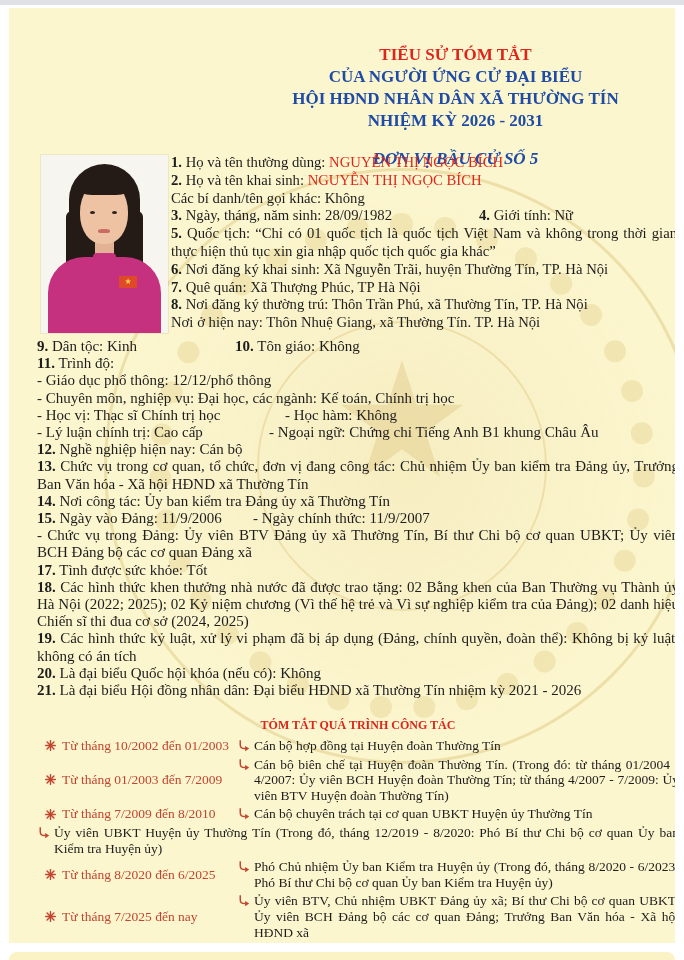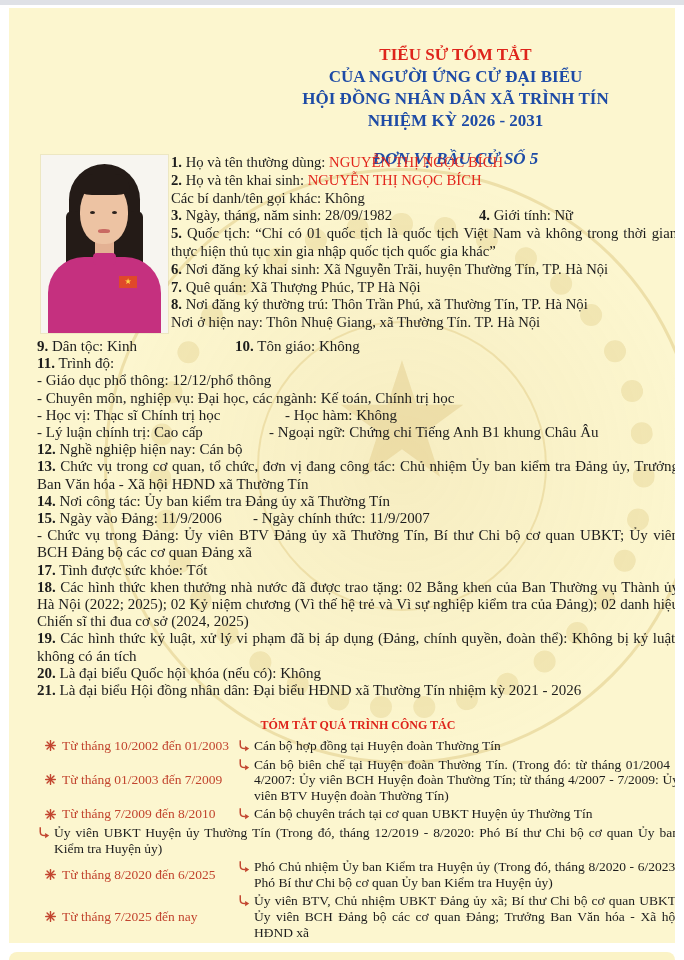--- a/index.html
+++ b/index.html
@@ -80,21 +80,21 @@
 
   <div class="wm">
     <div class="wm-ring2"></div>
     <div class="wm-ring3"></div>
     <div class="wm-star">★</div>
   </div>
 
   <div class="header">
     <div class="t-red">TIỂU SỬ TÓM TẮT</div>
     <div class="t-blue">CỦA NGƯỜI ỨNG CỬ ĐẠI BIỂU</div>
-    <div class="t-blue">HỘI ĐỒNG NHÂN DÂN XÃ TRÌNH TÍN</div>
+    <div class="t-blue">HỘI HĐND NHÂN DÂN XÃ THƯỜNG TÍN</div>
     <div class="t-blue">NHIỆM KỲ 2026 - 2031</div>
     <div class="t-blue unit">ĐƠN VỊ BẦU CỬ SỐ 5</div>
   </div>
 
   <div class="photo">
     <div class="ph-hair"></div>
     <div class="ph-hair-l"></div>
     <div class="ph-hair-r"></div>
     <div class="ph-neck"></div>
     <div class="ph-face"></div>

